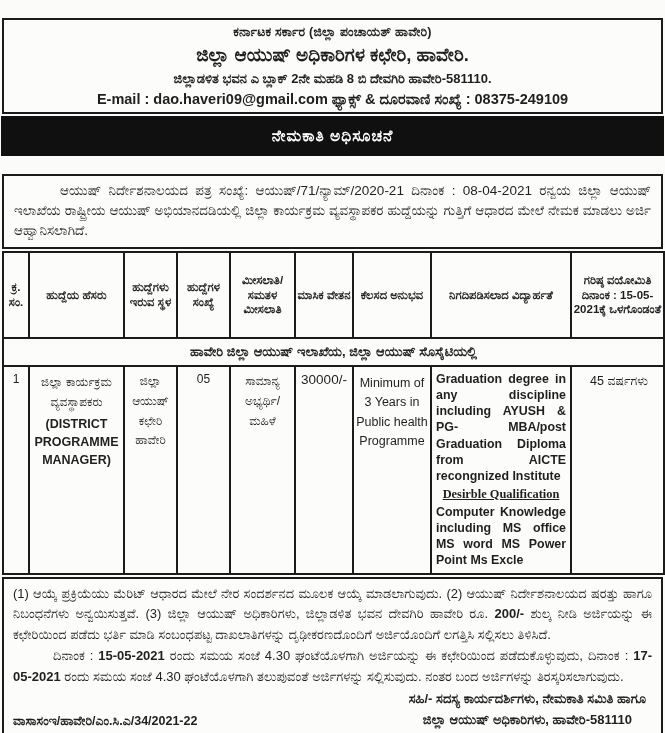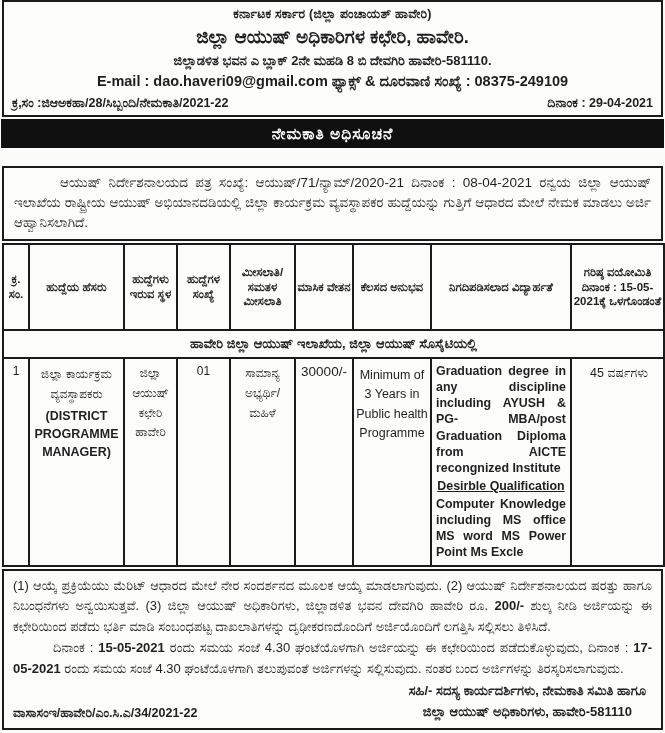--- a/index.html
+++ b/index.html
@@ -1,34 +1,34 @@
 <!DOCTYPE html>
 <html><head>
 <meta charset="utf-8">
 <style>
   * { box-sizing: border-box; margin: 0; padding: 0; }
   html, body { background: #e9e8e5; }
   body { font-family: "Liberation Sans", "DejaVu Sans", sans-serif; color: #1f1f1f; }
   .page {
     width: 665px; height: 733px; margin: 0 auto;
-    background: #fbfbf9; padding: 0 1px; overflow: hidden;
+    background: #fbfbf9; padding: 18px 1px; overflow: hidden;
   }
   .box { border: 2px solid #1b1b1b; background: #fcfcfb; }
 
   
   .header-box { margin: 0 1px; padding: 5px 8px 4px; text-align: center; }
   .govt-line   { font-size: 12.5px; font-weight: bold; letter-spacing: .2px; }
   .office-name { font-size: 18.5px; font-weight: bold; margin-top: 4px; }
   .address     { font-size: 13px;   font-weight: bold; margin-top: 5px; }
   .contact     { font-size: 14.5px; font-weight: bold; margin-top: 4px; text-align: center; }
   .refdate-row { display: flex; justify-content: space-between; margin-top: 6px;
                  font-size: 12.5px; font-weight: 600; text-align: left; }
 
   
-  .title-bar { margin-top: 2px; height: 29px; background: #101010;
+  .title-bar { margin-top: 2px; height: 40px; background: #101010;
                display: flex; align-items: center; justify-content: center; }
   .title-bar span { color: #fff; font-size: 15.5px; font-weight: bold; letter-spacing: 1px; }
 
   
   .intro-box { margin: 18px 1px 0; padding: 5px 10px 6px; }
   .intro-box p { font-size: 13.5px; line-height: 20px; text-align: justify; text-indent: 46px; }
 
   
   table { border-collapse: collapse; margin: 2px 1px 0; width: 663px; table-layout: fixed; }
   th, td { border: 2px solid #1b1b1b; background: #fcfcfb; }
@@ -39,21 +39,21 @@
   .c-sl { width: 26px; } .c-post { width: 95px; } .c-place { width: 53px; }
   .c-num { width: 53px; } .c-res { width: 65px; } .c-sal { width: 58px; }
   .c-exp { width: 78px; } .c-qual { width: 140px; } .c-age { width: 93px; }
   .post-kn { line-height: 1.7; }
   .post-en { font-weight: bold; font-size: 12.5px; line-height: 1.45; margin-top: 2px; }
   .place-cell, .res-cell { line-height: 1.65; border-radius: 7px; }
   .sal-cell { font-weight: normal; font-size: 13.5px; }
   .exp-cell { font-size: 12.5px; line-height: 1.55; padding-top: 7px; }
   .qual-cell { text-align: justify; font-weight: bold; font-size: 12.4px;
                line-height: 1.3; padding: 4px 4px; }
-  .qual-heading { text-align: center; text-decoration: underline; margin: 2px 0; }
+  .qual-heading { text-align: center; text-decoration: underline; margin: 2px 0; font-family: Liberation Serif, serif; }
   .age-cell { text-align: center; font-size: 12.5px; padding: 7px 2px 0 5px; }
 
   
   .bottom-box { margin: 2px 1px 0; padding: 5px 9px 6px; }
   .bottom-box .para { font-size: 13px; line-height: 20.5px; text-align: justify; }
   .deadline { text-indent: 40px; margin-top: 1px; }
   .bold { font-weight: bold; }
   .sig-row { display: flex; justify-content: space-between; align-items: flex-end; margin-top: 1px; }
   .footer-ref { font-size: 12.5px; font-weight: 600; padding-bottom: 1px; }
   .signature { text-align: center; font-size: 13px; font-weight: bold; line-height: 21px; padding-right: 6px; }
@@ -61,24 +61,20 @@
 </head>
 <body>
 
 <div class="page">
 
   <section class="box header-box">
     <div class="govt-line">ಕರ್ನಾಟಕ ಸರ್ಕಾರ (ಜಿಲ್ಲಾ ಪಂಚಾಯತ್ ಹಾವೇರಿ)</div>
     <div class="office-name">ಜಿಲ್ಲಾ ಆಯುಷ್ ಅಧಿಕಾರಿಗಳ ಕಛೇರಿ, ಹಾವೇರಿ.</div>
     <div class="address">ಜಿಲ್ಲಾಡಳಿತ ಭವನ ಎ ಬ್ಲಾಕ್ 2ನೇ ಮಹಡಿ 8 ಬಿ ದೇವಗಿರಿ ಹಾವೇರಿ-581110.</div>
     <div class="contact">E-mail : dao.haveri09@gmail.com ಫ್ಯಾಕ್ಸ್ &amp; ದೂರವಾಣಿ ಸಂಖ್ಯೆ : 08375-249109</div>
-    <div class="refdate-row">
-      <span>ಕ್ರ,ಸಂ :ಜಿಆಅಕಹಾ/28/ಸಿಬ್ಬಂದಿ/ನೇಮಕಾತಿ/2021-22</span>
-      <span>ದಿನಾಂಕ : 29-04-2021</span>
-    </div>
   </section>
 
   <div class="title-bar">
     <span>ನೇಮಕಾತಿ ಅಧಿಸೂಚನೆ</span>
   </div>
 
   <section class="box intro-box">
     <p>ಆಯುಷ್ ನಿರ್ದೇಶನಾಲಯದ ಪತ್ರ ಸಂಖ್ಯೆ: ಆಯುಷ್/71/ನ್ಯಾಮ್/2020-21 ದಿನಾಂಕ : 08-04-2021 ರನ್ವಯ ಜಿಲ್ಲಾ ಆಯುಷ್ ಇಲಾಖೆಯ ರಾಷ್ಟ್ರೀಯ ಆಯುಷ್ ಅಭಿಯಾನದಡಿಯಲ್ಲಿ ಜಿಲ್ಲಾ ಕಾರ್ಯಕ್ರಮ ವ್ಯವಸ್ಥಾಪಕರ ಹುದ್ದೆಯನ್ನು ಗುತ್ತಿಗೆ ಆಧಾರದ ಮೇಲೆ ನೇಮಕ ಮಾಡಲು ಅರ್ಜಿ ಆಹ್ವಾನಿಸಲಾಗಿದೆ.</p>
   </section>
 
@@ -113,21 +109,21 @@
       </tr>
     </thead>
     <tbody>
       <tr>
         <td>1</td>
         <td>
           <div class="post-kn">ಜಿಲ್ಲಾ ಕಾರ್ಯಕ್ರಮ ವ್ಯವಸ್ಥಾಪಕರು</div>
           <div class="post-en">(DISTRICT PROGRAMME MANAGER)</div>
         </td>
         <td class="place-cell">ಜಿಲ್ಲಾ ಆಯುಷ್ ಕಛೇರಿ ಹಾವೇರಿ</td>
-        <td>01</td>
+        <td>05</td>
         <td class="res-cell">ಸಾಮಾನ್ಯ ಅಭ್ಯರ್ಥಿ/ ಮಹಿಳೆ</td>
         <td class="sal-cell">30000/-</td>
         <td class="exp-cell">Minimum of 3 Years in Public health Programme</td>
         <td class="qual-cell">
           <div>Graduation degree in any discipline including AYUSH &amp; PG- MBA/post Graduation Diploma from AICTE recongnized Institute</div>
           <div class="qual-heading">Desirble Qualification</div>
           <div>Computer Knowledge including MS office MS word MS Power Point Ms Excle</div>
         </td>
         <td class="age-cell">45 ವರ್ಷಗಳು</td>
       </tr>

